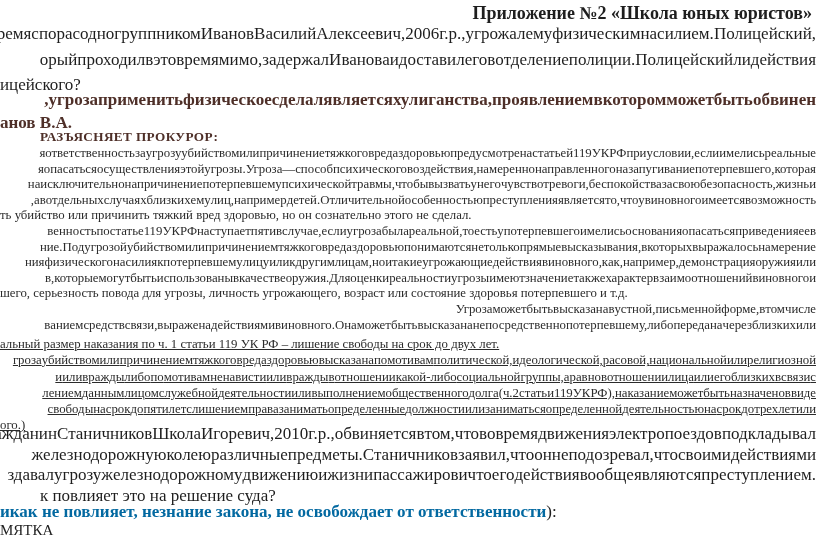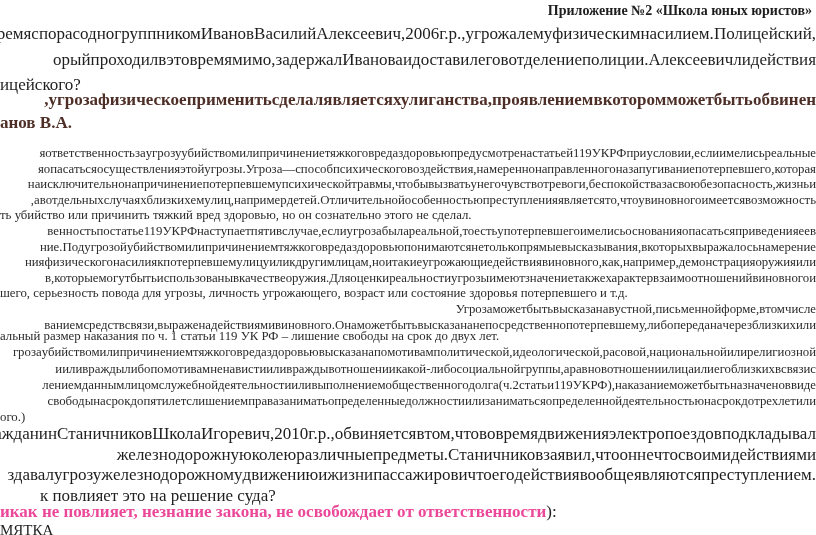--- a/index.html
+++ b/index.html
@@ -11,39 +11,39 @@
     font-family:"Liberation Serif","DejaVu Serif",serif;
     color:#1e1e1e;
   }
   .abs{position:absolute;left:0;right:0;}
   
   .big{font-size:17px;}
   .p1{top:21px;line-height:25.6px;}
   .charge{top:89px;line-height:22.5px;font-weight:bold;color:#4e2f28;}
   .case2{top:424px;line-height:20.6px;padding-left:40px;}
   
-  .title{top:3px;text-align:right;font-weight:bold;font-size:14px;padding-right:4px;}
+  .title{top:3px;text-align:right;font-weight:bold;font-size:18px;padding-right:4px;}
   
   .heading{top:129px;font-size:13.2px;font-weight:bold;color:#4e2f28;padding-left:40px;letter-spacing:.4px;}
   
   .small{font-size:12.8px;color:#2b2b2b;}
   .explain1{top:146px;}
   .explain1 .ln{height:15.6px;line-height:15.6px;}
-  .explain2{top:328px;}
+  .explain2{top:336px;text-decoration:underline;}
   .explain2 .ln{height:16.3px;line-height:16.3px;}
   .big .ln{white-space:nowrap;}
   .ln{white-space:nowrap;overflow:visible;}
   
   .jline{display:flex;justify-content:flex-end;flex-wrap:nowrap;}
   .jline span{flex:0 0 auto;}
   
   .indent80{padding-left:80px;}
   
   .answer{top:502px;font-size:17px;}
-  .answer .bold-part{font-weight:bold;color:#ec4899;}
+  .answer .bold-part{font-weight:bold;color:#0369a1;}
   .answer .suffix{color:#1e1e1e;font-weight:normal;}
   .memo{top:522px;font-size:15px;}
 </style>
 </head>
 <body>
 
 <div id="page">
 
   <div class="abs title">Приложение №2 «Школа юных юристов»</div>
 
@@ -72,46 +72,47 @@
         <span>время</span>
         <span>мимо,</span>
         <span>задержал</span>
         <span>Иванова</span>
         <span>и</span>
         <span>доставил</span>
         <span>его</span>
         <span>в</span>
         <span>отделение</span>
         <span>полиции.</span>
-        <span>Алексеевич</span>
+        <span>Полицейский</span>
         <span>ли</span>
         <span>действия</span>
       </div>
     <div class="ln">ицейского?</div>
   </div>
 
   <div class="abs big charge">
     <div class="ln jline">
         <span>,</span>
         <span>угроза</span>
+        <span>применить</span>
         <span>физическое</span>
-        <span>применить</span>
         <span>сделал</span>
         <span>является</span>
         <span>хулиганства,</span>
         <span>проявлением</span>
         <span>в</span>
         <span>котором</span>
         <span>может</span>
         <span>быть</span>
         <span>обвинен</span>
       </div>
     <div class="ln">анов В.А.</div>
   </div>
 
+  <div class="abs heading">РАЗЪЯСНЯЕТ ПРОКУРОР:</div>
 
   <div class="abs small explain1">
     <div class="ln jline">
         <span>я</span>
         <span>ответственность</span>
         <span>за</span>
         <span>угрозу</span>
         <span>убийством</span>
         <span>или</span>
         <span>причинение</span>
@@ -435,20 +436,21 @@
     <div class="ln jline">
         <span>железнодорожную</span>
         <span>колею</span>
         <span>различные</span>
         <span>предметы.</span>
         <span>Станичников</span>
         <span>заявил,</span>
         <span>что</span>
         <span>он</span>
         <span>не</span>
+        <span>подозревал,</span>
         <span>что</span>
         <span>своими</span>
         <span>действиями</span>
       </div>
     <div class="ln jline">
         <span>здавал</span>
         <span>угрозу</span>
         <span>железнодорожному</span>
         <span>движению</span>
         <span>и</span>

